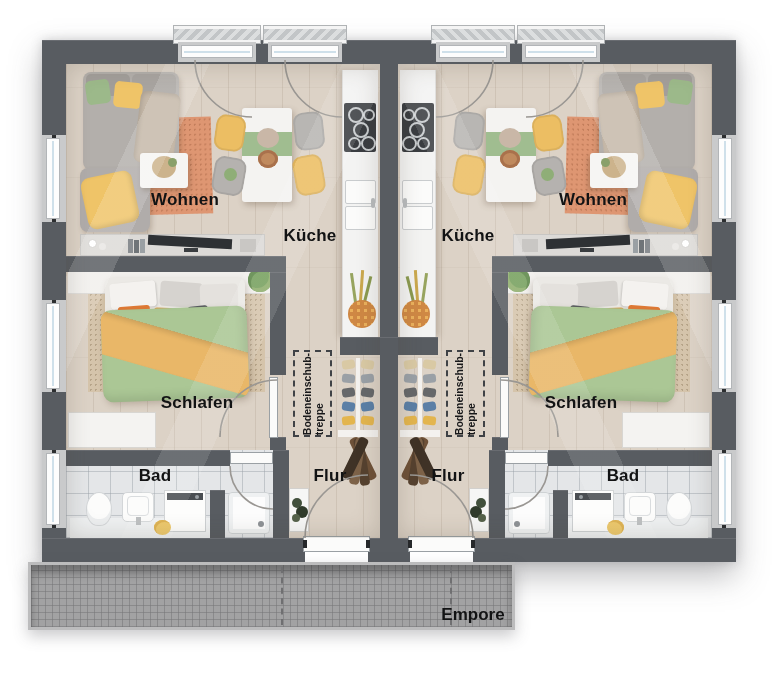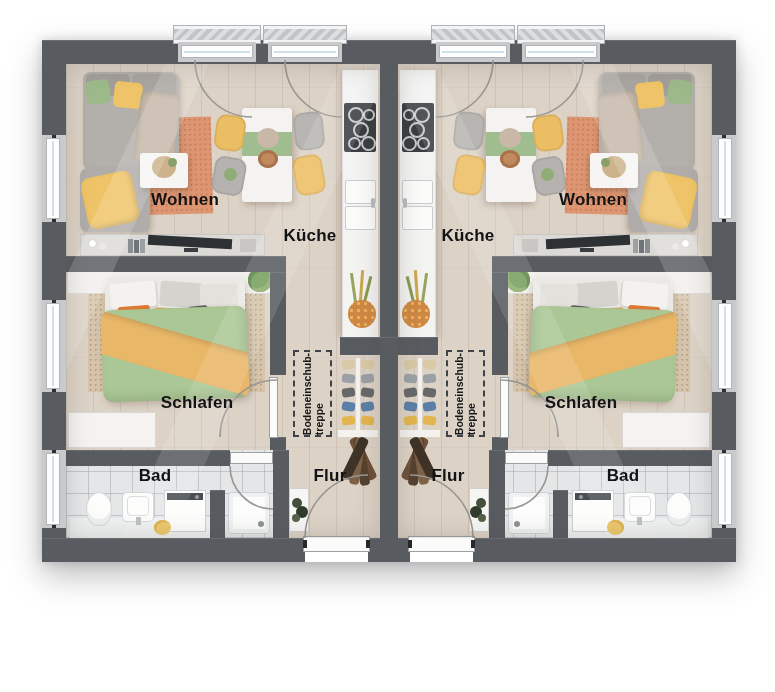--- a/index.html
+++ b/index.html
@@ -412,13 +412,18 @@
     <div class="light-streaks"></div>
     <div class="interior-shadow"></div>
 
     <div class="room-label" style="left:143px;top:160px;">Wohnen</div>
     <div class="room-label" style="left:268px;top:196px;">Küche</div>
     <div class="room-label" style="left:155px;top:363px;">Schlafen</div>
     <div class="room-label" style="left:113px;top:436px;">Bad</div>
     <div class="room-label" style="left:288px;top:436px;">Flur</div>
   </div>
 
+  <div class="empore">
+    <div class="empore-divider" style="left:250px;"></div>
+    <div class="empore-divider" style="left:419px;"></div>
+    <div class="empore-label" style="left:442px;top:50px;">Empore</div>
+  </div>
 </div>
 
 </body></html>

